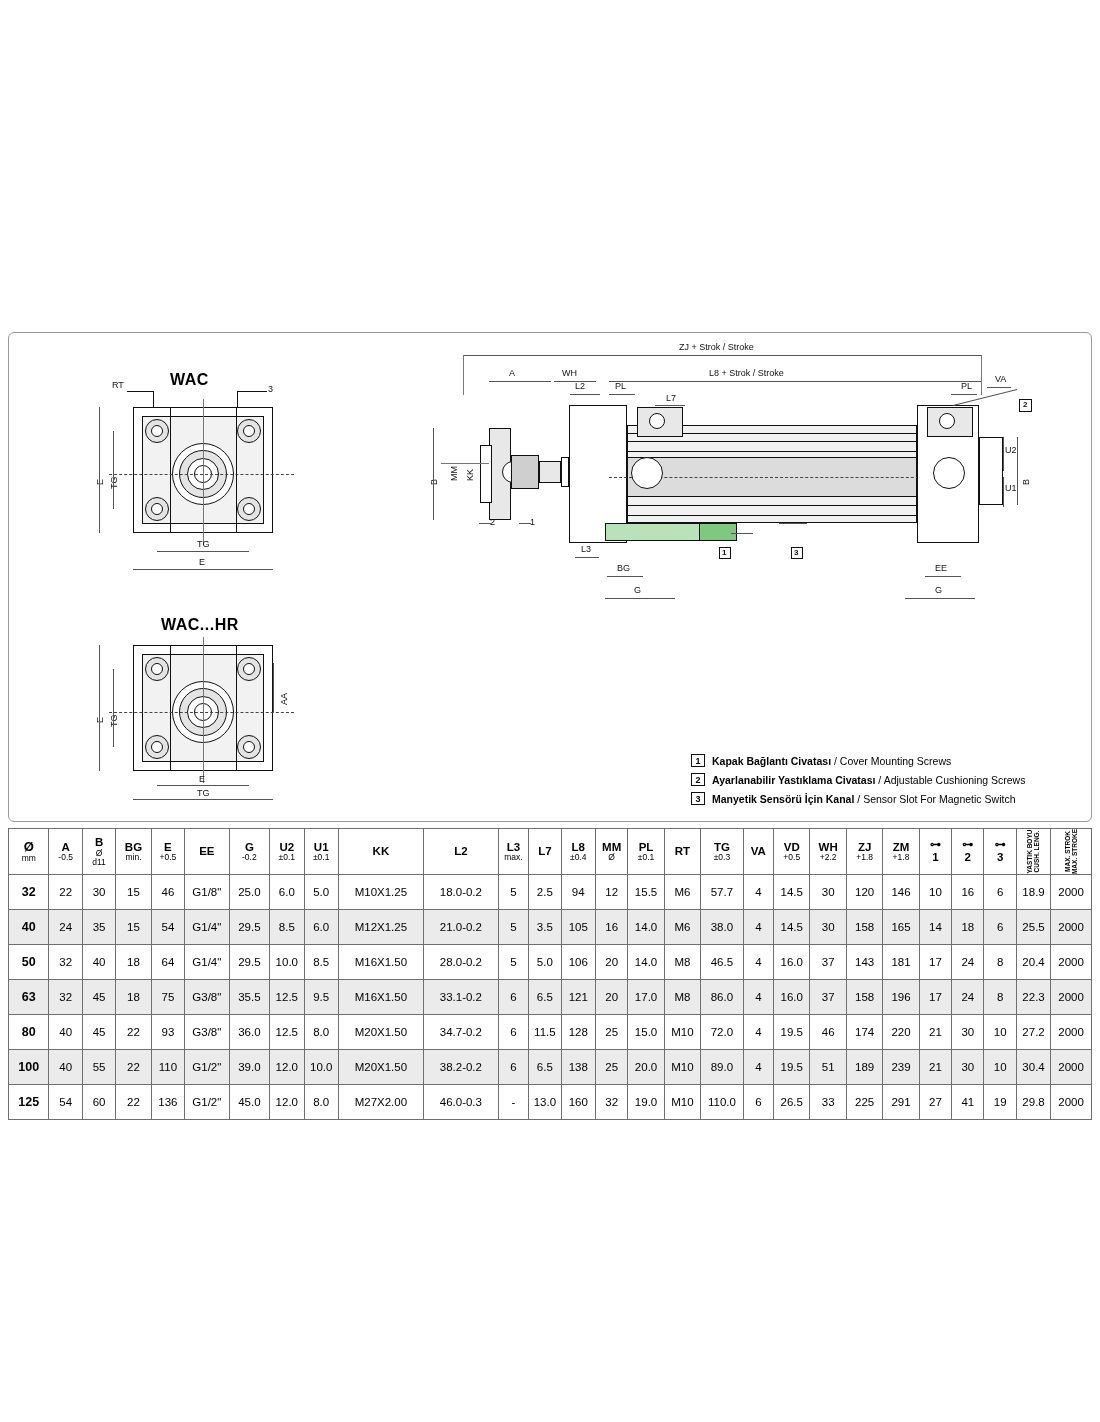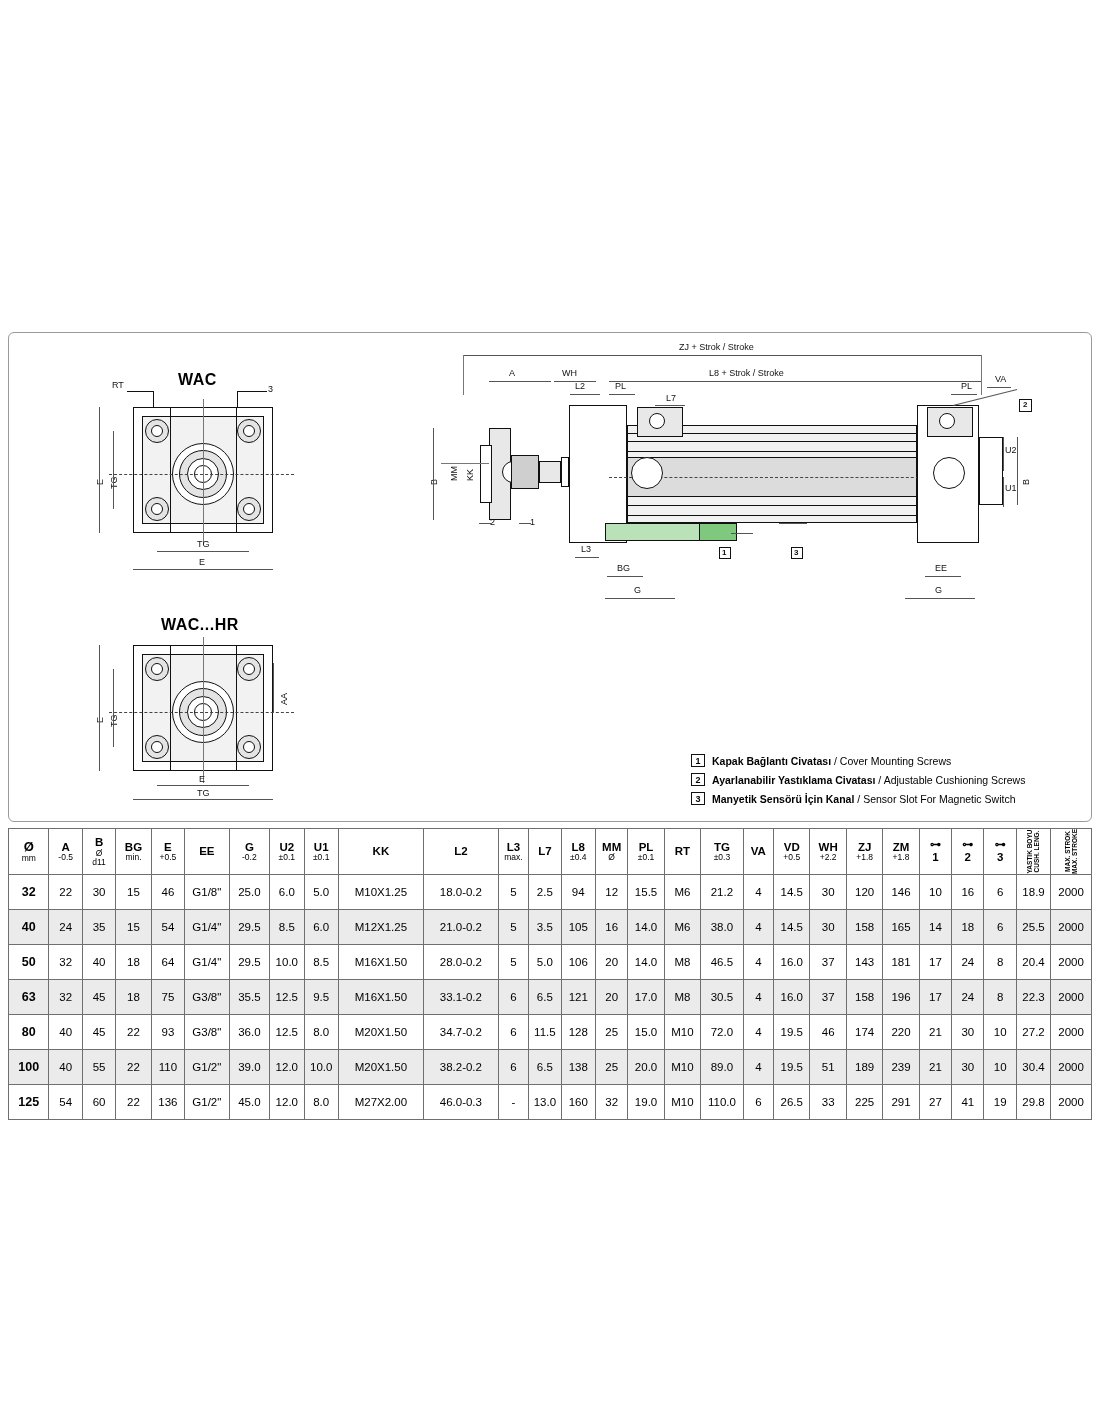--- a/index.html
+++ b/index.html
@@ -171,21 +171,21 @@
     margin-bottom: 1px;
   }
 </style>
 </head>
 <body>
 
 <div id="page">
 
   <div class="drawing-panel">
 
-    <div class="title-wac" style="left:169px; top:38px;text-align:right;">WAC</div>
+    <div class="title-wac" style="left:161px; top:38px;text-align:right;">WAC</div>
 
     <div class="ln h" style="left:228px; top:58px; width:30px;"></div>
     <div class="ln v" style="left:228px; top:58px; height:22px;"></div>
     <div class="lbl" style="left:259px; top:51px;">3</div>
 
     <div class="lbl" style="left:103px; top:47px;">RT</div>
     <div class="ln h" style="left:118px; top:58px; width:26px;"></div>
     <div class="ln v" style="left:144px; top:58px; height:22px;"></div>
 
     <div class="bx" style="left:124px; top:74px; width:140px; height:126px;"></div>
@@ -475,21 +475,21 @@
             <td>6.0</td>
             <td>5.0</td>
             <td>M10X1.25</td>
             <td>18.0-0.2</td>
             <td>5</td>
             <td>2.5</td>
             <td>94</td>
             <td>12</td>
             <td>15.5</td>
             <td>M6</td>
-            <td>21.2</td>
+            <td>57.7</td>
             <td>4</td>
             <td>14.5</td>
             <td>30</td>
             <td>120</td>
             <td>146</td>
             <td>10</td>
             <td>16</td>
             <td>6</td>
             <td>18.9</td>
             <td>2000</td>
@@ -565,21 +565,21 @@
             <td>12.5</td>
             <td>9.5</td>
             <td>M16X1.50</td>
             <td>33.1-0.2</td>
             <td>6</td>
             <td>6.5</td>
             <td>121</td>
             <td>20</td>
             <td>17.0</td>
             <td>M8</td>
-            <td>30.5</td>
+            <td>86.0</td>
             <td>4</td>
             <td>16.0</td>
             <td>37</td>
             <td>158</td>
             <td>196</td>
             <td>17</td>
             <td>24</td>
             <td>8</td>
             <td>22.3</td>
             <td>2000</td>

